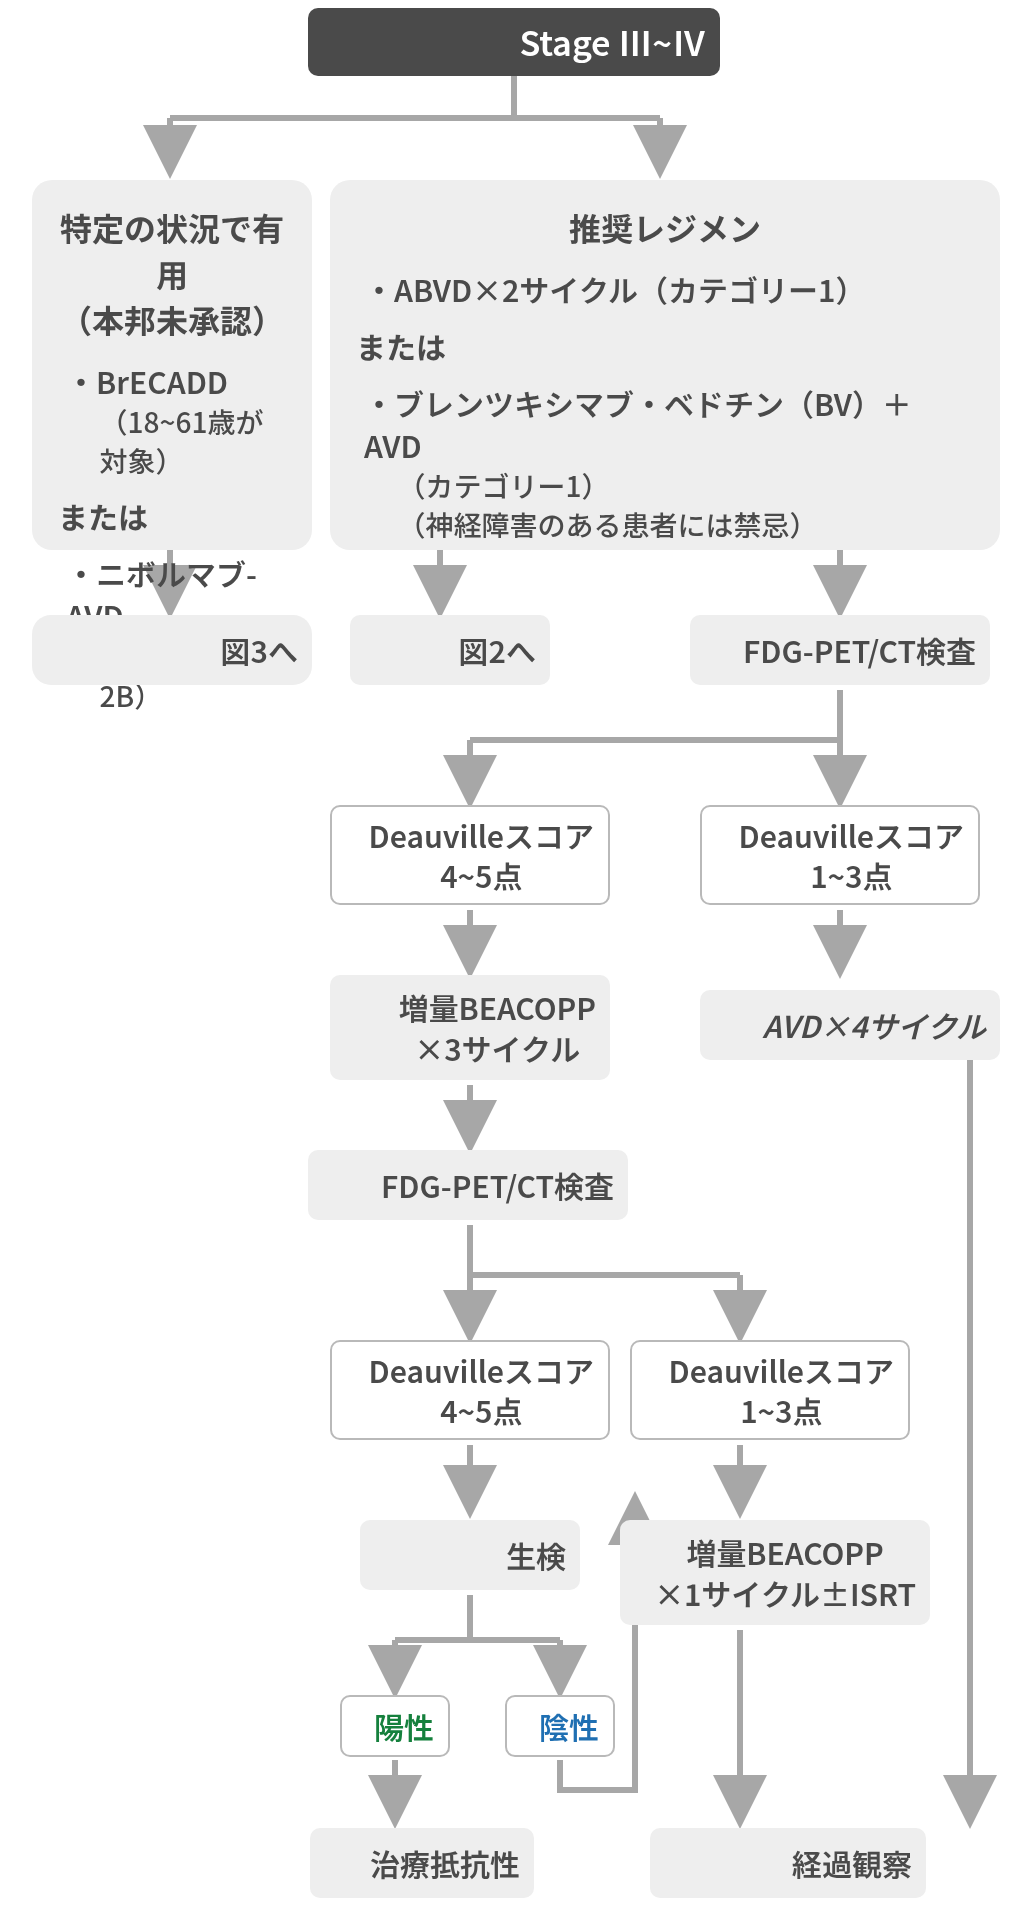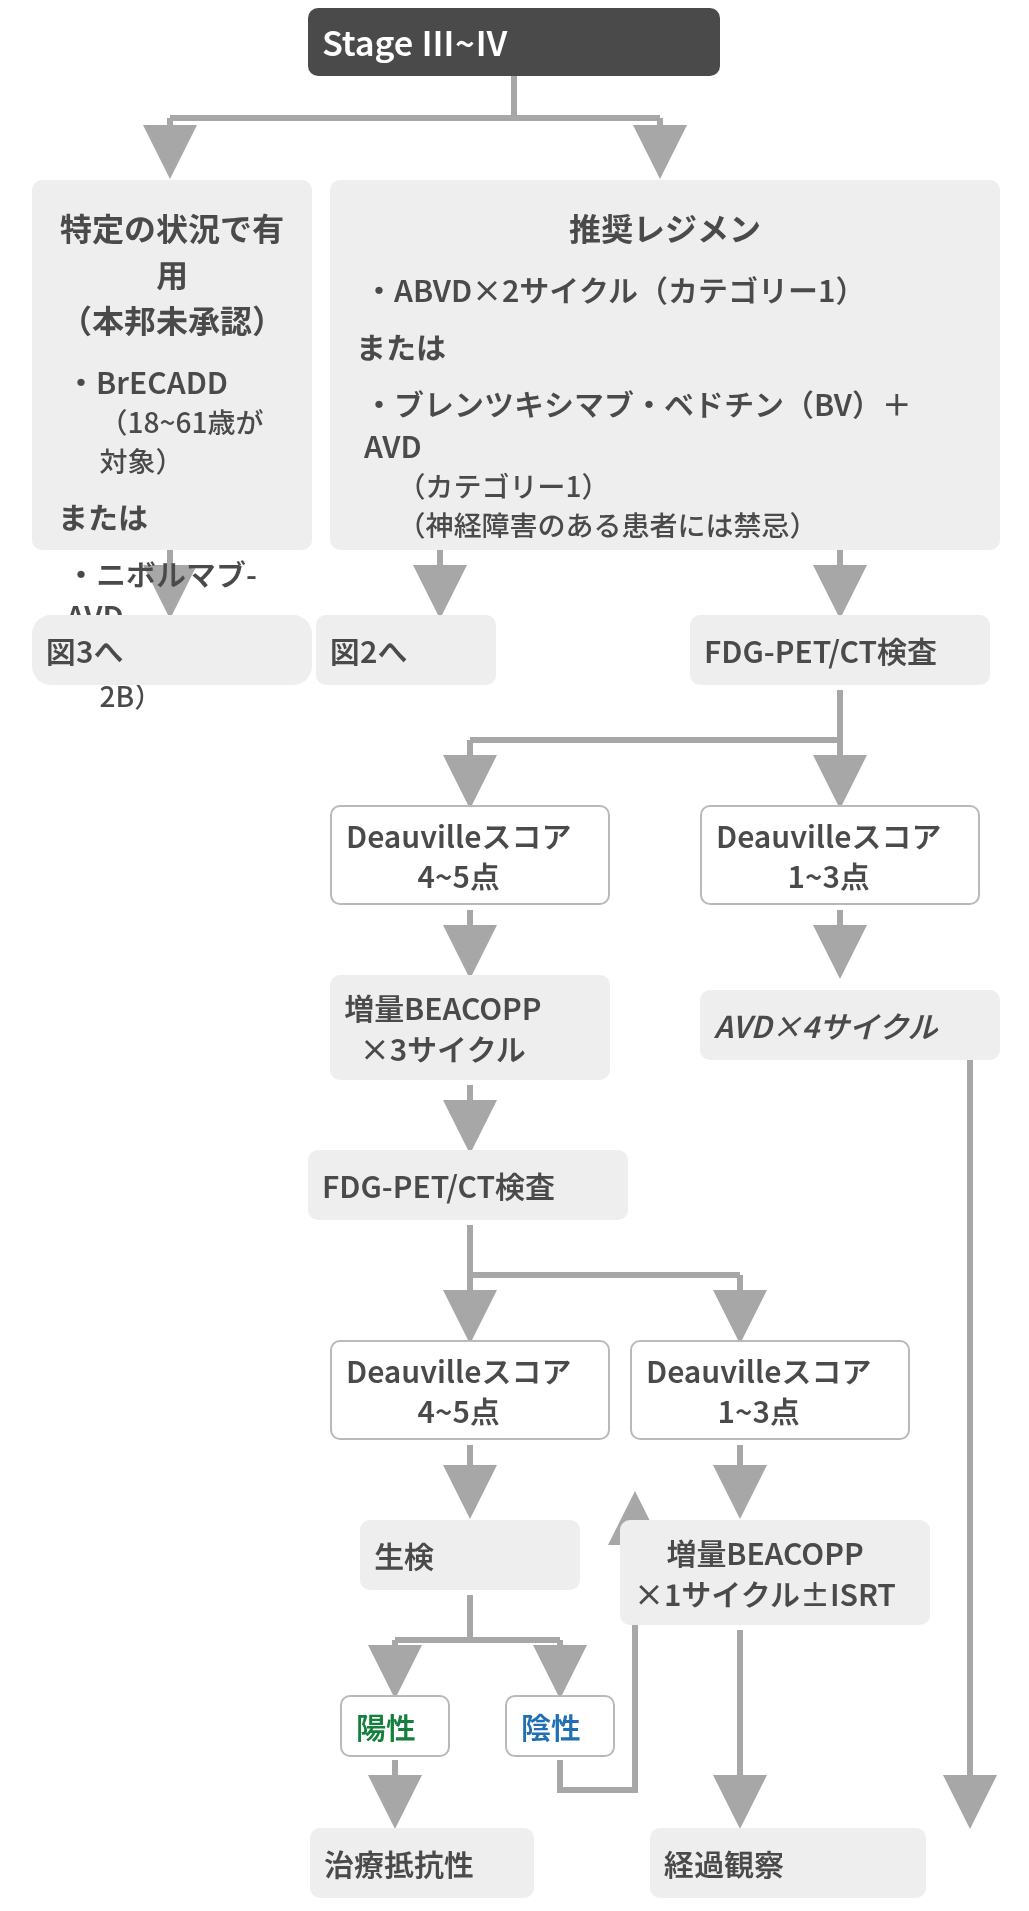--- a/index.html
+++ b/index.html
@@ -20,21 +20,21 @@
     top: 0; left: 0;
     width: 1029px;
     height: 1911px;
     pointer-events: none;
   }
   .node {
     position: absolute;
     border-radius: 10px;
     display: flex;
     align-items: center;
-    justify-content: flex-start;
+    justify-content: flex-end;
     text-align: center;
     padding: 19px 14px;
     line-height: 1.35;
   }
   .node.dark {
     background: #4a4a4a;
     color: #fff;
     font-size: 34px;
     font-weight: 600;
   }
@@ -47,21 +47,21 @@
   .node.white {
     background: #fff;
     border: 2px solid #b9b9b9;
     color: #4a4a4a;
     font-size: 30px;
     font-weight: 600;
   }
   .panel {
     position: absolute;
     background: #eeeeee;
-    border-radius: 10px;
+    border-radius: 20px;
     padding: 24px 26px 28px 26px;
   }
   .panel .title {
     text-align: center;
     font-size: 32px;
     font-weight: 700;
     color: #4a4a4a;
     margin-bottom: 18px;
   }
   .panel ul {
@@ -184,21 +184,21 @@
       <span>・ブレンツキシマブ・ベドチン（BV）＋AVD</span>
       <span class="sub">（カテゴリー1）</span>
       <span class="sub">（神経障害のある患者には禁忌）</span>
     </li>
   </ul>
 </div>
 
 <div class="node grey" style="left:32px; top:615px; width:280px; height:70px;border-radius:19px;">
   <span>図3へ</span>
 </div>
-<div class="node grey" style="left:316px; top:615px; width:180px; height:70px;">
+<div class="node grey" style="left:350px; top:615px; width:200px; height:70px;">
   <span>図2へ</span>
 </div>
 <div class="node grey" style="left:690px; top:615px; width:300px; height:70px;">
   <span>FDG-PET/CT検査</span>
 </div>
 
 <div class="node white" style="left:330px; top:805px; width:280px; height:100px;">
   <div>
     <span>Deauvilleスコア</span><br>
     <span>4~5点</span>

